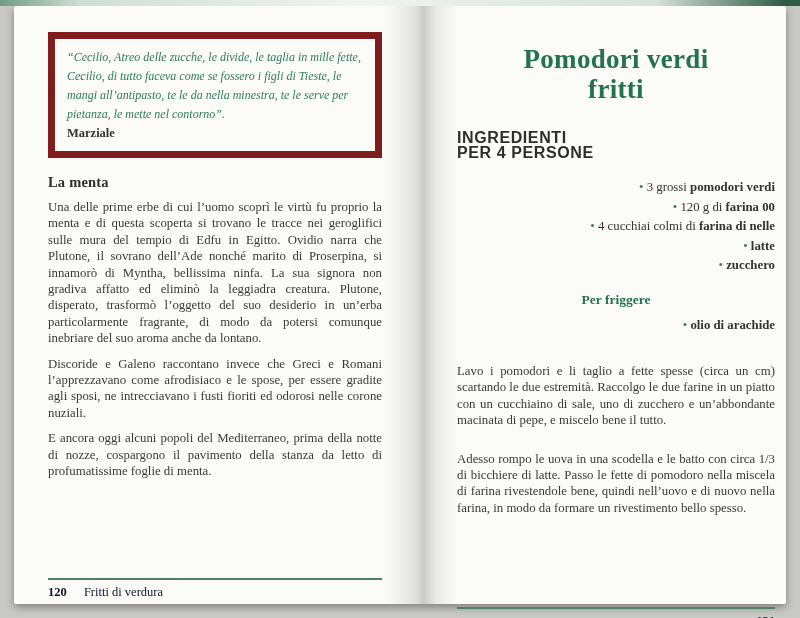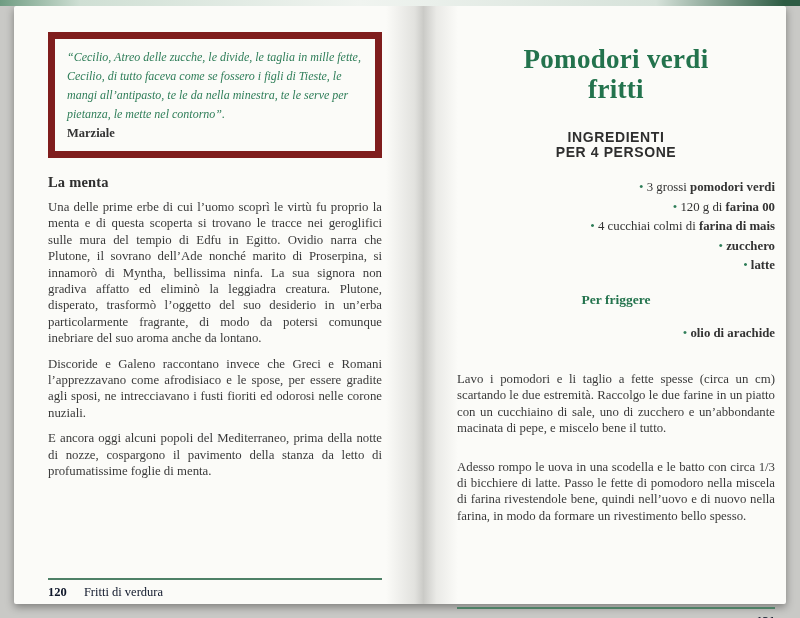--- a/index.html
+++ b/index.html
@@ -53,22 +53,22 @@
   .footer-num{font-weight:bold;}
   .footer-section{margin-left:14px;}
   .right-footer .footer-text{text-align:right;}
 
   
   .recipe-title{
     text-align:center;color:var(--green,#23734d);font-weight:bold;
     font-size:27px;line-height:30px;margin-top:22px;letter-spacing:.3px;
   }
   .ingredients-header{
-    text-align:center;font-family:"Liberation Sans",sans-serif;
-    font-weight:bold;font-size:14px;letter-spacing:.6px;color:#2e2e2e;
+    text-align:left;font-family:"Liberation Sans",sans-serif;
+    font-weight:bold;font-size:16px;letter-spacing:.6px;color:#2e2e2e;
     margin-top:26px;line-height:15px;
   }
   .ingredient-list{margin-top:18px;text-align:right;}
   .bullet-item{font-size:12.8px;line-height:19.5px;color:#333;}
   .bullet-item .bullet{color:var(--quote-green,#2e7d58);}
   .bullet-item .bold{font-weight:bold;}
   .fry-heading{
     text-align:center;color:var(--green,#23734d);font-weight:bold;
     font-size:13.5px;margin-top:16px;margin-bottom:4px;
   }
@@ -114,28 +114,28 @@
       </div>
 
       <div class="ingredients-header">
         <div>INGREDIENTI</div>
         <div>PER 4 PERSONE</div>
       </div>
 
       <div class="ingredient-list">
           <div class="bullet-item"><span class="bullet">• </span><span>3 grossi </span><span class="bold">pomodori verdi</span></div>
           <div class="bullet-item"><span class="bullet">• </span><span>120 g di </span><span class="bold">farina 00</span></div>
-          <div class="bullet-item"><span class="bullet">• </span><span>4 cucchiai colmi di </span><span class="bold">farina di mais</span></div>
+          <div class="bullet-item"><span class="bullet">• </span><span>4 cucchiai colmi di </span><span class="bold">farina di nelle</span></div>
+          <div class="bullet-item"><span class="bullet">• </span><span class="bold">latte</span></div>
           <div class="bullet-item"><span class="bullet">• </span><span class="bold">zucchero</span></div>
-          <div class="bullet-item"><span class="bullet">• </span><span class="bold">latte</span></div>
         </div>
 
       <div class="fry-heading">Per friggere</div>
 
-      <div class="ingredient-list" style="margin-top:16px;font-family:Liberation Serif, serif;">
+      <div class="ingredient-list" style="margin-top:8px;font-family:Liberation Serif, serif;">
           <div class="bullet-item"><span class="bullet">• </span><span class="bold">olio di arachide</span></div>
         </div>
 
       <div class="recipe-paras">
           <p class="body-para">Lavo i pomodori e li taglio a fette spesse (circa un cm) scartando le due estremità. Raccolgo le due farine in un piatto con un cucchiaino di sale, uno di zucchero e un’abbondante macinata di pepe, e miscelo bene il tutto.</p>
           <p class="body-para">Adesso rompo le uova in una scodella e le batto con circa 1/3 di bicchiere di latte. Passo le fette di pomodoro nella miscela di farina rivestendole bene, quindi nell’uovo e di nuovo nella farina, in modo da formare un rivestimento bello spesso.</p>
         </div>
     </div>
 
     <div class="page-footer right-footer">

